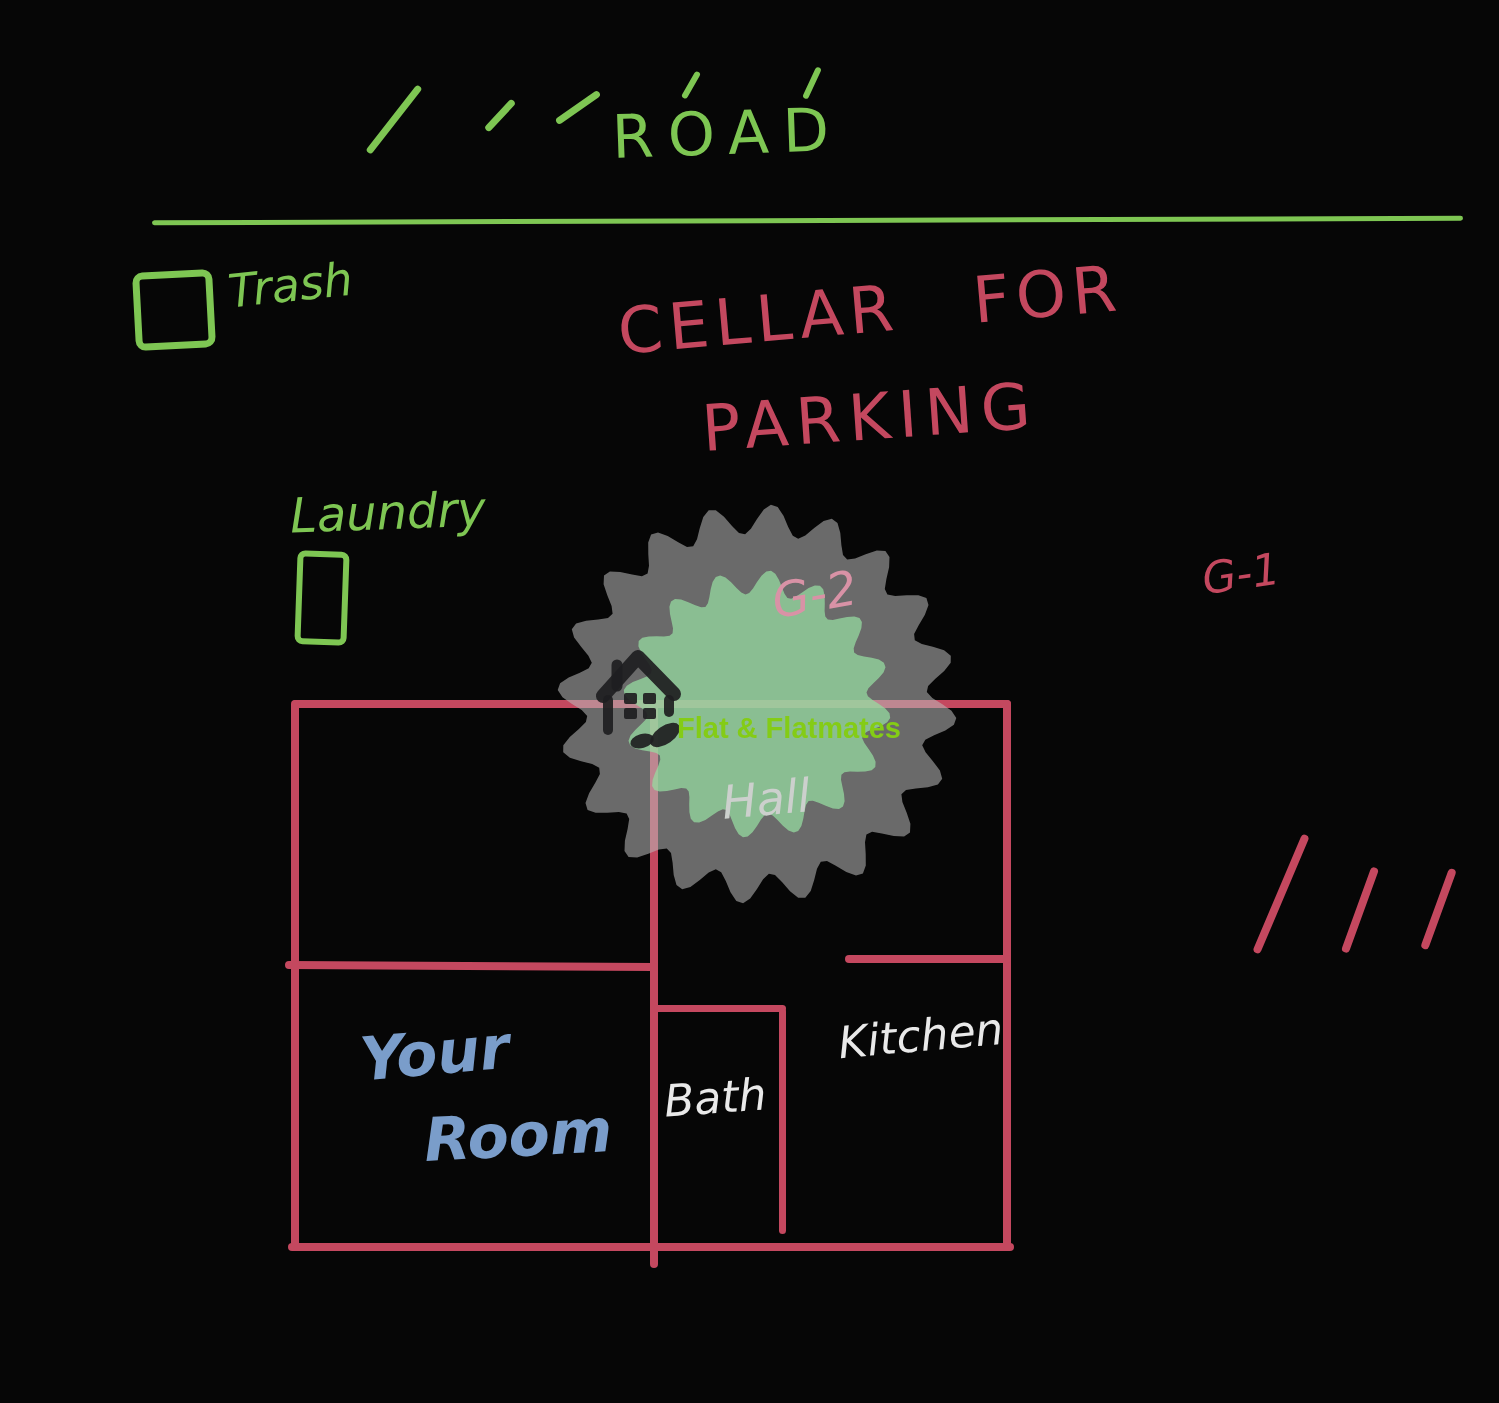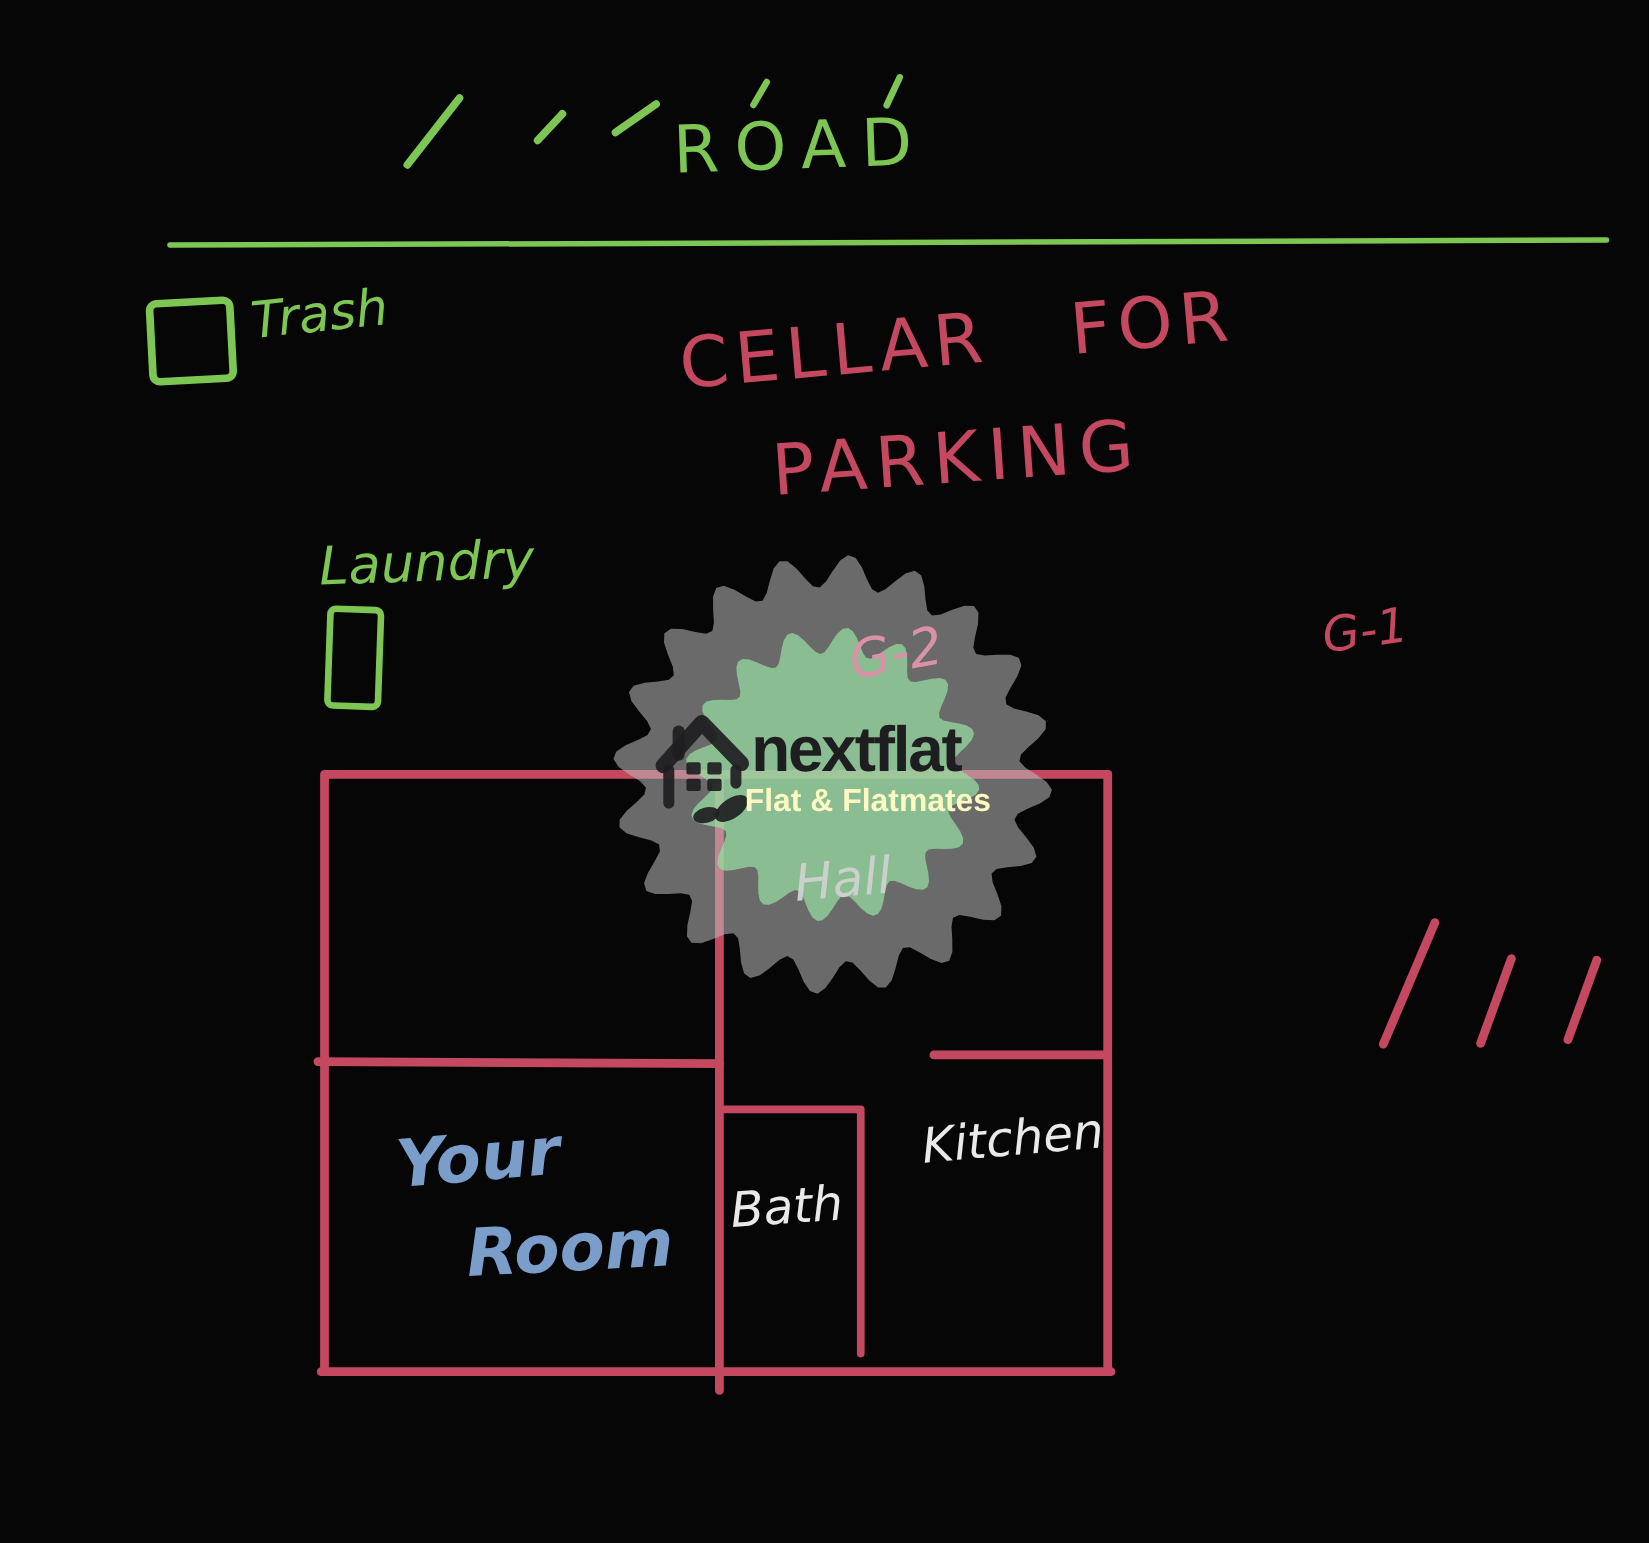--- a/index.html
+++ b/index.html
@@ -27,21 +27,21 @@
   .watermark { position:absolute; left:497px; top:444px; width:520px; height:520px; z-index:2; }
   .watermark svg { position:absolute; left:0; top:0; }
   .brand {
     position:absolute; left:186px; top:204px;
     font-family:"Liberation Sans", sans-serif; font-weight:bold;
     font-size:58px; letter-spacing:-2px; color:#1e1e21;
   }
   .tagline {
     position:absolute; left:180px; top:268px;
     font-family:"Liberation Sans", sans-serif; font-weight:bold;
-    font-size:29px; letter-spacing:0px; color:#fef9c3;
+    font-size:29px; letter-spacing:0px; color:#84cc16;
   }
 </style>
 </head>
 <body>
 
 <div class="stage">
 
   <div class="stroke green z1" style="left:352px; top:116px; width:84px; height:7px; transform:rotate(-52deg);"></div>
   <div class="stroke green z1" style="left:480px; top:112px; width:40px; height:7px; transform:rotate(-47deg);"></div>
   <div class="stroke green z1" style="left:552px; top:104px; width:52px; height:7px; transform:rotate(-35deg);"></div>
@@ -100,17 +100,16 @@
           <rect x="146" y="249" width="13" height="11" rx="2"></rect>
           <rect x="127" y="264" width="13" height="11" rx="2"></rect>
           <rect x="146" y="264" width="13" height="11" rx="2"></rect>
           <g>
             <ellipse cx="168" cy="291" rx="17" ry="9" transform="rotate(-35 168 291)"></ellipse>
             <ellipse cx="145" cy="297" rx="12" ry="7" transform="rotate(-15 145 297)"></ellipse>
           </g>
         </g>
       </g>
     </svg>
-    <div class="brand">nextflat</div>
     <div class="tagline">Flat &amp; Flatmates</div>
   </div>
 
 </div>
 
 </body></html>

